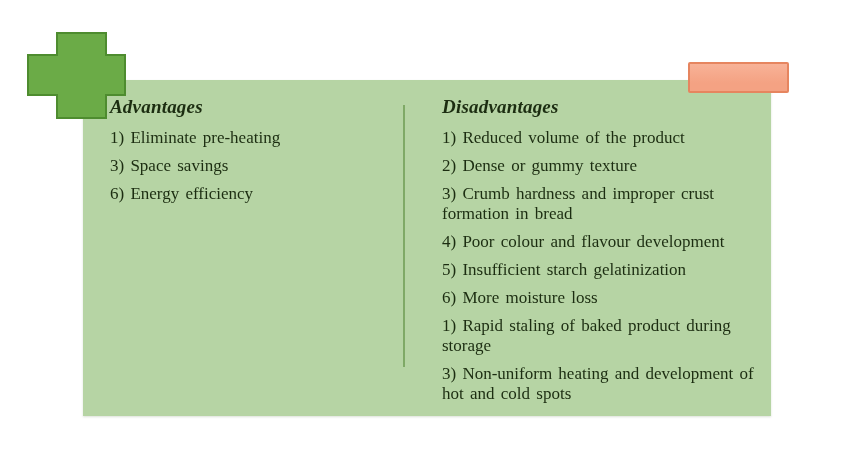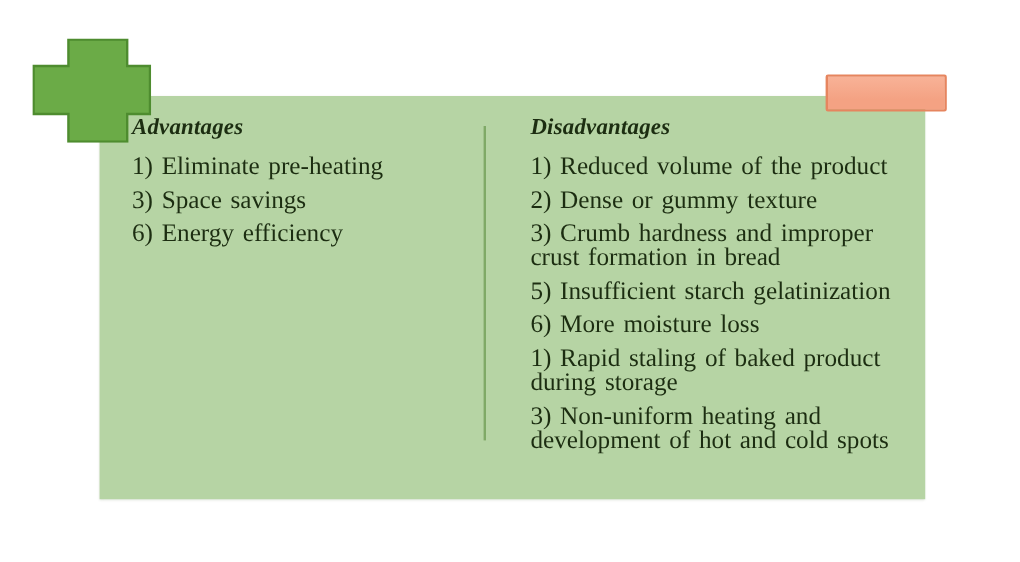--- a/index.html
+++ b/index.html
@@ -59,21 +59,21 @@
   .col-dis{left:335px;width:322px;margin-left:24px;}
   .col h2{
     font-size:19px;
     line-height:26px;
     font-weight:bold;
     font-style:italic;
     margin-bottom:8px;
     letter-spacing:0.2px;
   }
   .list-item{
-    font-size:21px;
+    font-size:17px;
     line-height:20px;
     margin-bottom:8px;
     word-spacing:2px;
   }
 </style>
 </head>
 <body>
 
 <div class="stage">
 
@@ -95,20 +95,21 @@
           <div class="list-item">6) Energy efficiency</div>
         </div>
     </section>
 
     <section class="col col-dis">
       <h2>Disadvantages</h2>
       <div>
           <div class="list-item">1) Reduced volume of the product</div>
           <div class="list-item">2) Dense or gummy texture</div>
           <div class="list-item">3) Crumb hardness and improper crust formation in bread</div>
+          <div class="list-item">4) Poor colour and flavour development</div>
           <div class="list-item">5) Insufficient starch gelatinization</div>
           <div class="list-item">6) More moisture loss</div>
           <div class="list-item">1) Rapid staling of baked product during storage</div>
           <div class="list-item">3) Non-uniform heating and development of hot and cold spots</div>
         </div>
     </section>
 
   </div>
 </div>
 

